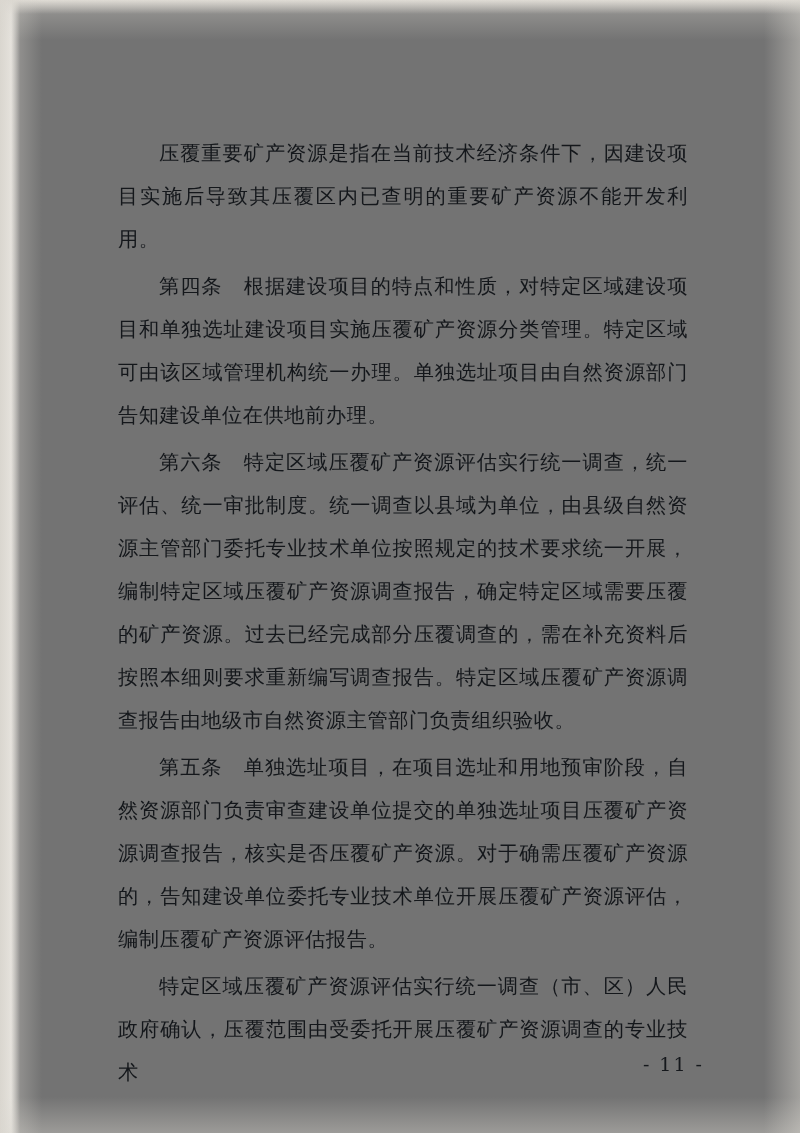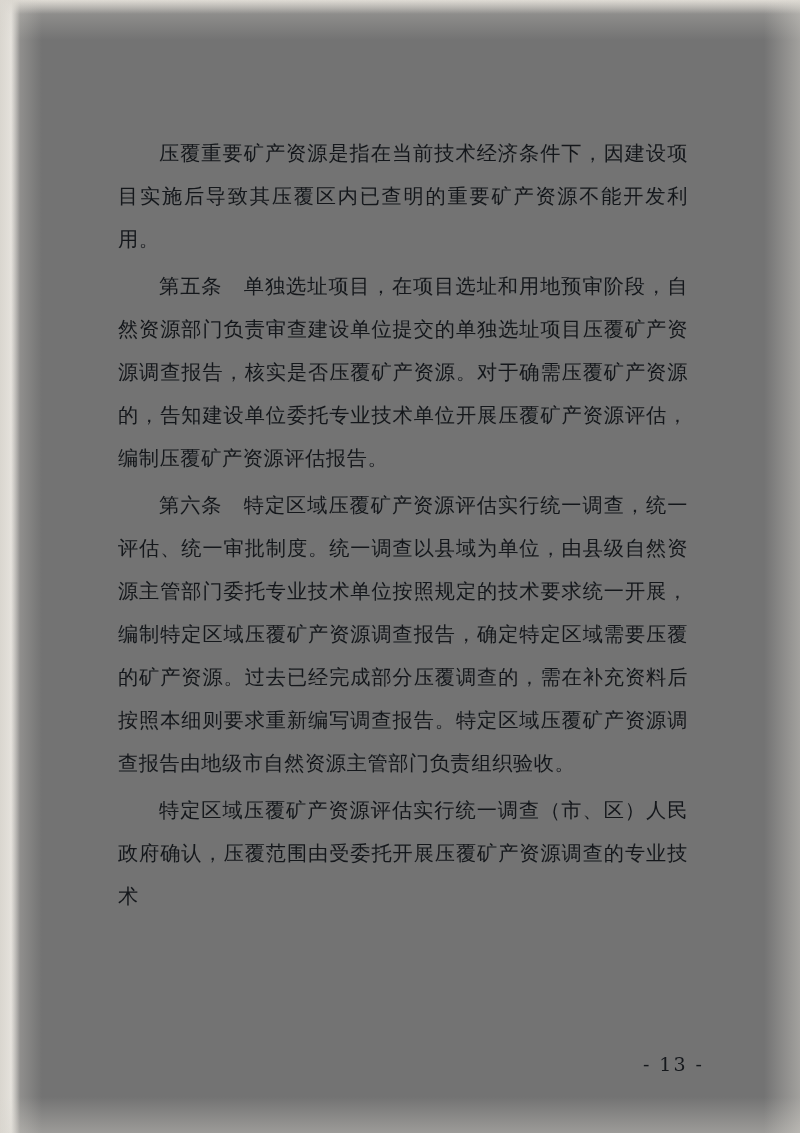--- a/index.html
+++ b/index.html
@@ -80,19 +80,20 @@
 </style>
 </head>
 <body>
 
 <div class="page">
   <div class="scan-edge-left"></div>
   <div class="scan-edge-top"></div>
 
   <div class="content">
     <p class="para">压覆重要矿产资源是指在当前技术经济条件下，因建设项目实施后导致其压覆区内已查明的重要矿产资源不能开发利用。</p>
+    <p class="para">第四条　根据建设项目的特点和性质，对特定区域建设项目和单独选址建设项目实施压覆矿产资源分类管理。特定区域可由该区域管理机构统一办理。单独选址项目由自然资源部门告知建设单位在供地前办理。</p>
+    <p class="para">第六条　特定区域压覆矿产资源评估实行统一调查，统一评估、统一审批制度。统一调查以县域为单位，由县级自然资源主管部门委托专业技术单位按照规定的技术要求统一开展，编制特定区域压覆矿产资源调查报告，确定特定区域需要压覆的矿产资源。过去已经完成部分压覆调查的，需在补充资料后按照本细则要求重新编写调查报告。特定区域压覆矿产资源调查报告由地级市自然资源主管部门负责组织验收。</p>
     <p class="para">第五条　单独选址项目，在项目选址和用地预审阶段，自然资源部门负责审查建设单位提交的单独选址项目压覆矿产资源调查报告，核实是否压覆矿产资源。对于确需压覆矿产资源的，告知建设单位委托专业技术单位开展压覆矿产资源评估，编制压覆矿产资源评估报告。</p>
-    <p class="para">第六条　特定区域压覆矿产资源评估实行统一调查，统一评估、统一审批制度。统一调查以县域为单位，由县级自然资源主管部门委托专业技术单位按照规定的技术要求统一开展，编制特定区域压覆矿产资源调查报告，确定特定区域需要压覆的矿产资源。过去已经完成部分压覆调查的，需在补充资料后按照本细则要求重新编写调查报告。特定区域压覆矿产资源调查报告由地级市自然资源主管部门负责组织验收。</p>
     <p class="para last">特定区域压覆矿产资源评估实行统一调查（市、区）人民政府确认，压覆范围由受委托开展压覆矿产资源调查的专业技术</p>
   </div>
 
-  <div class="page-number">- 13 -</div>
+  <div class="page-number">- 11 -</div>
 </div>
 
 </body></html>

